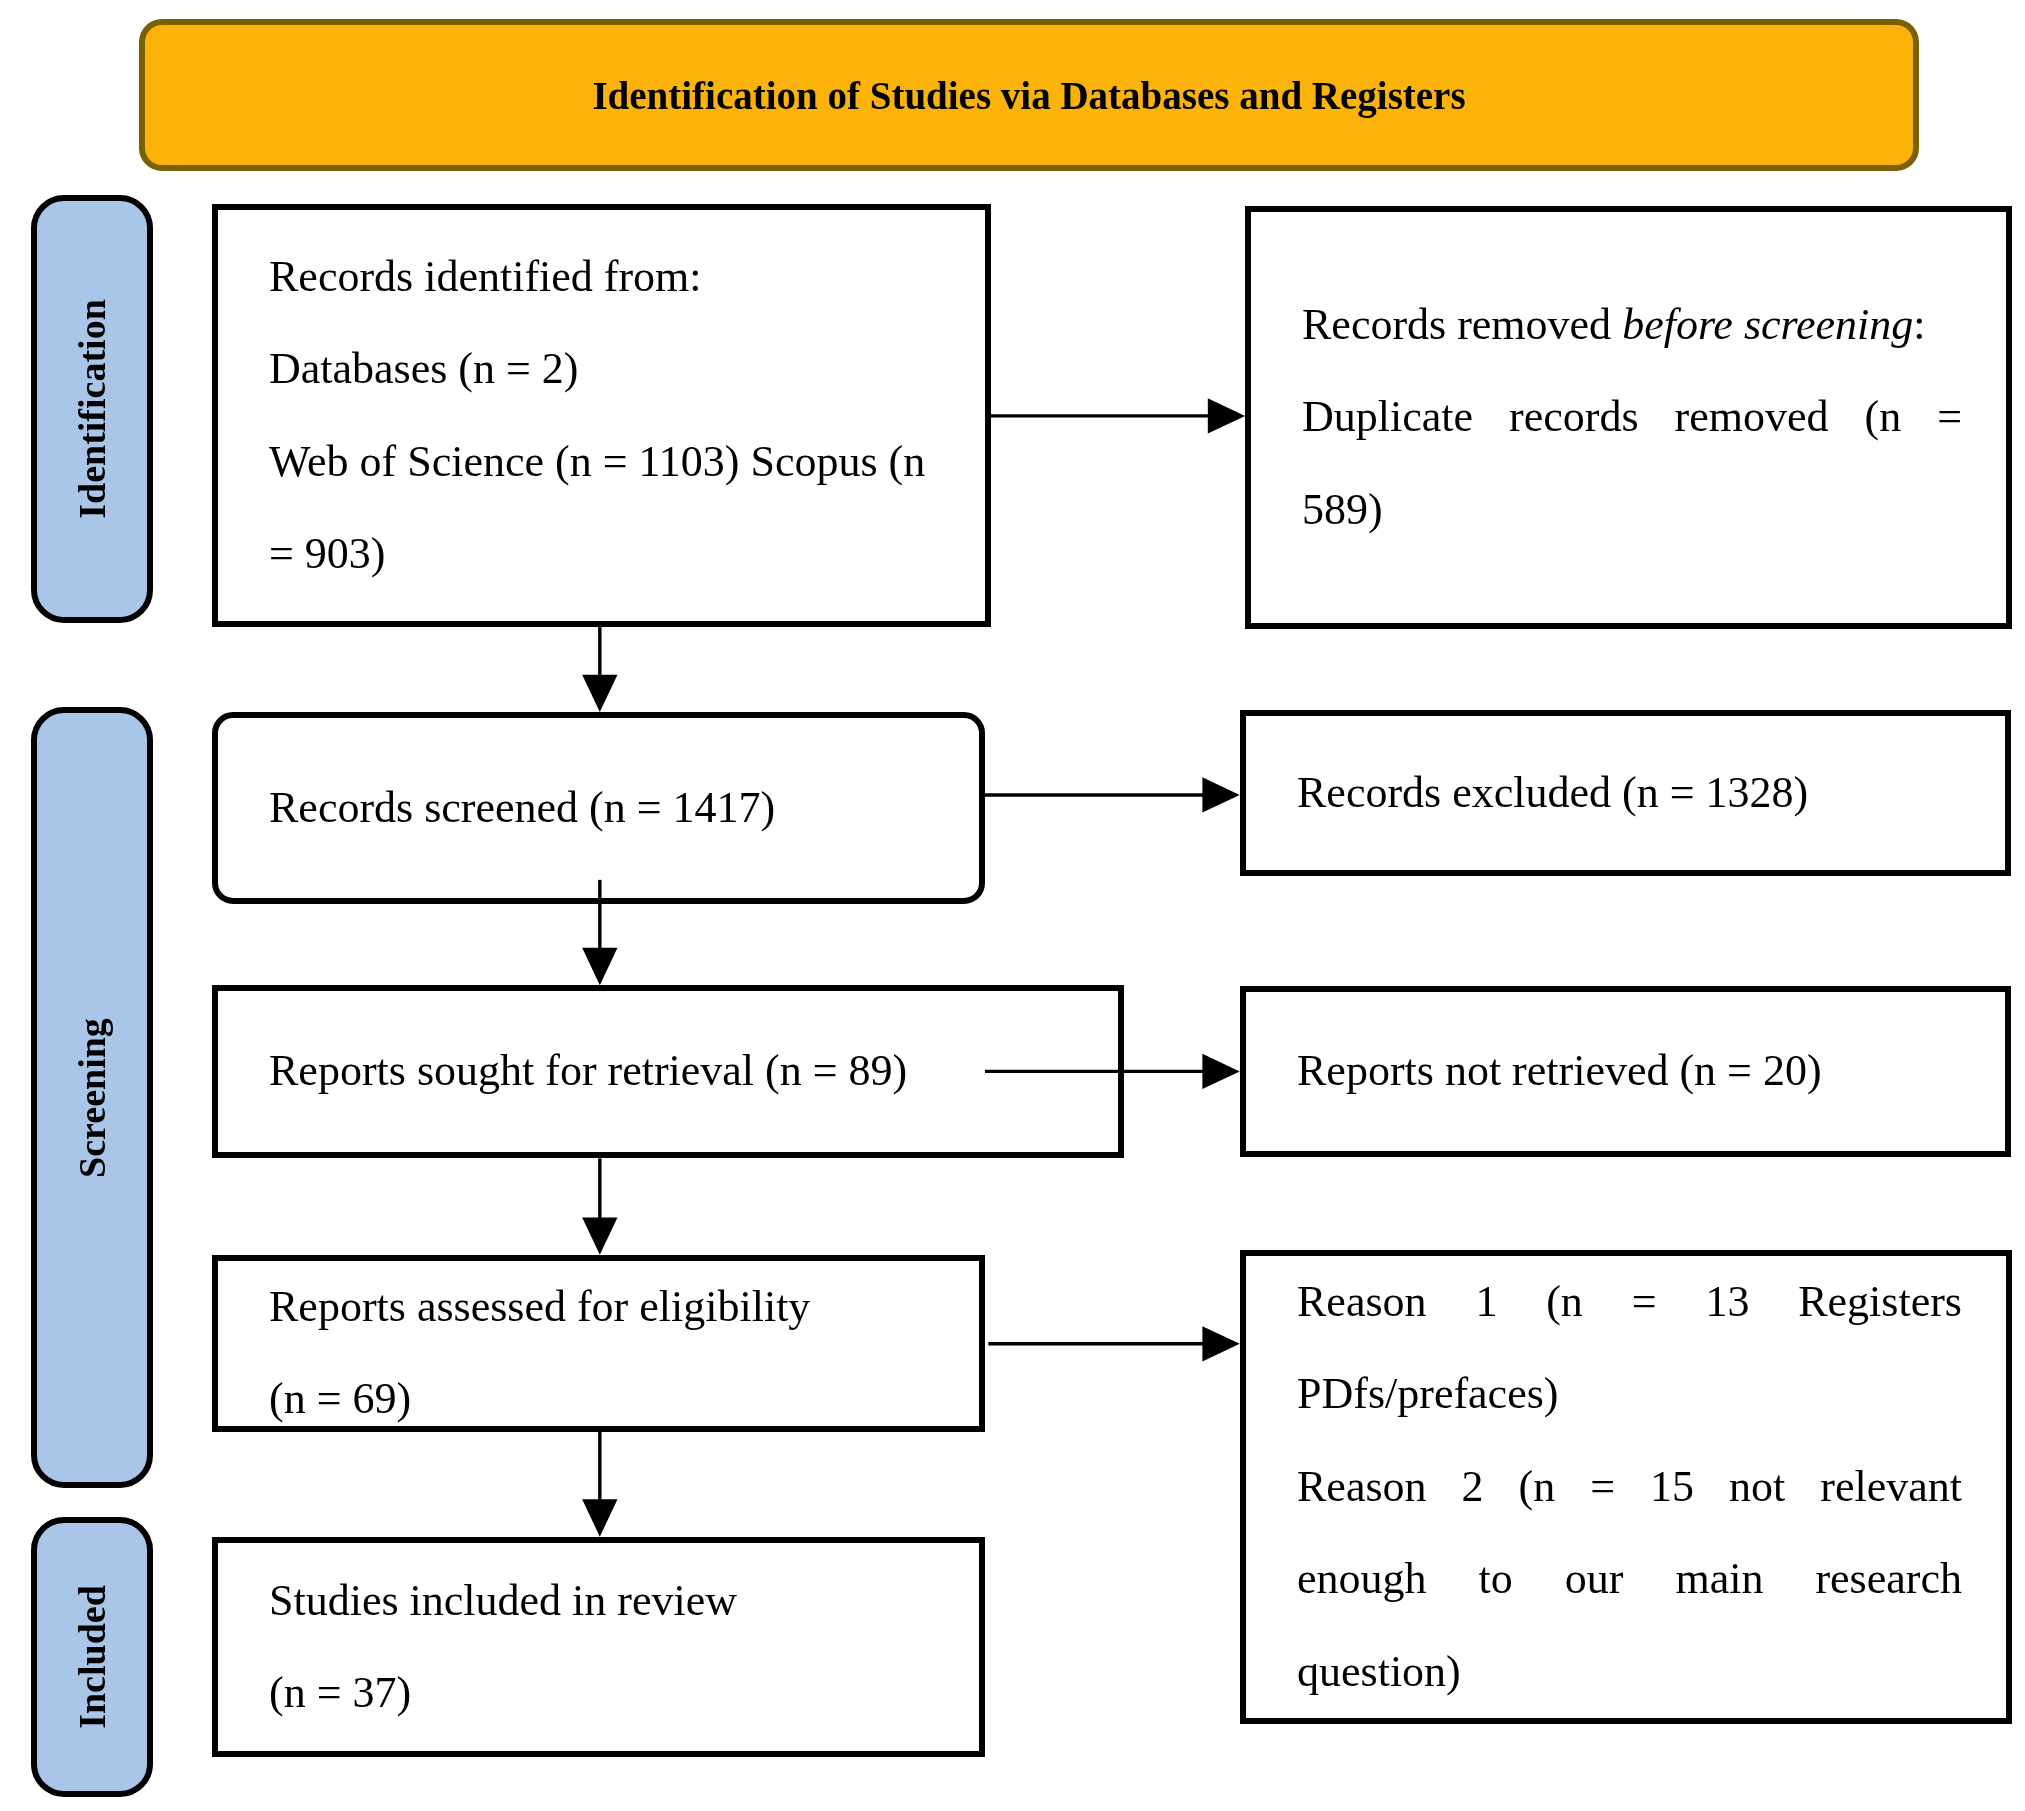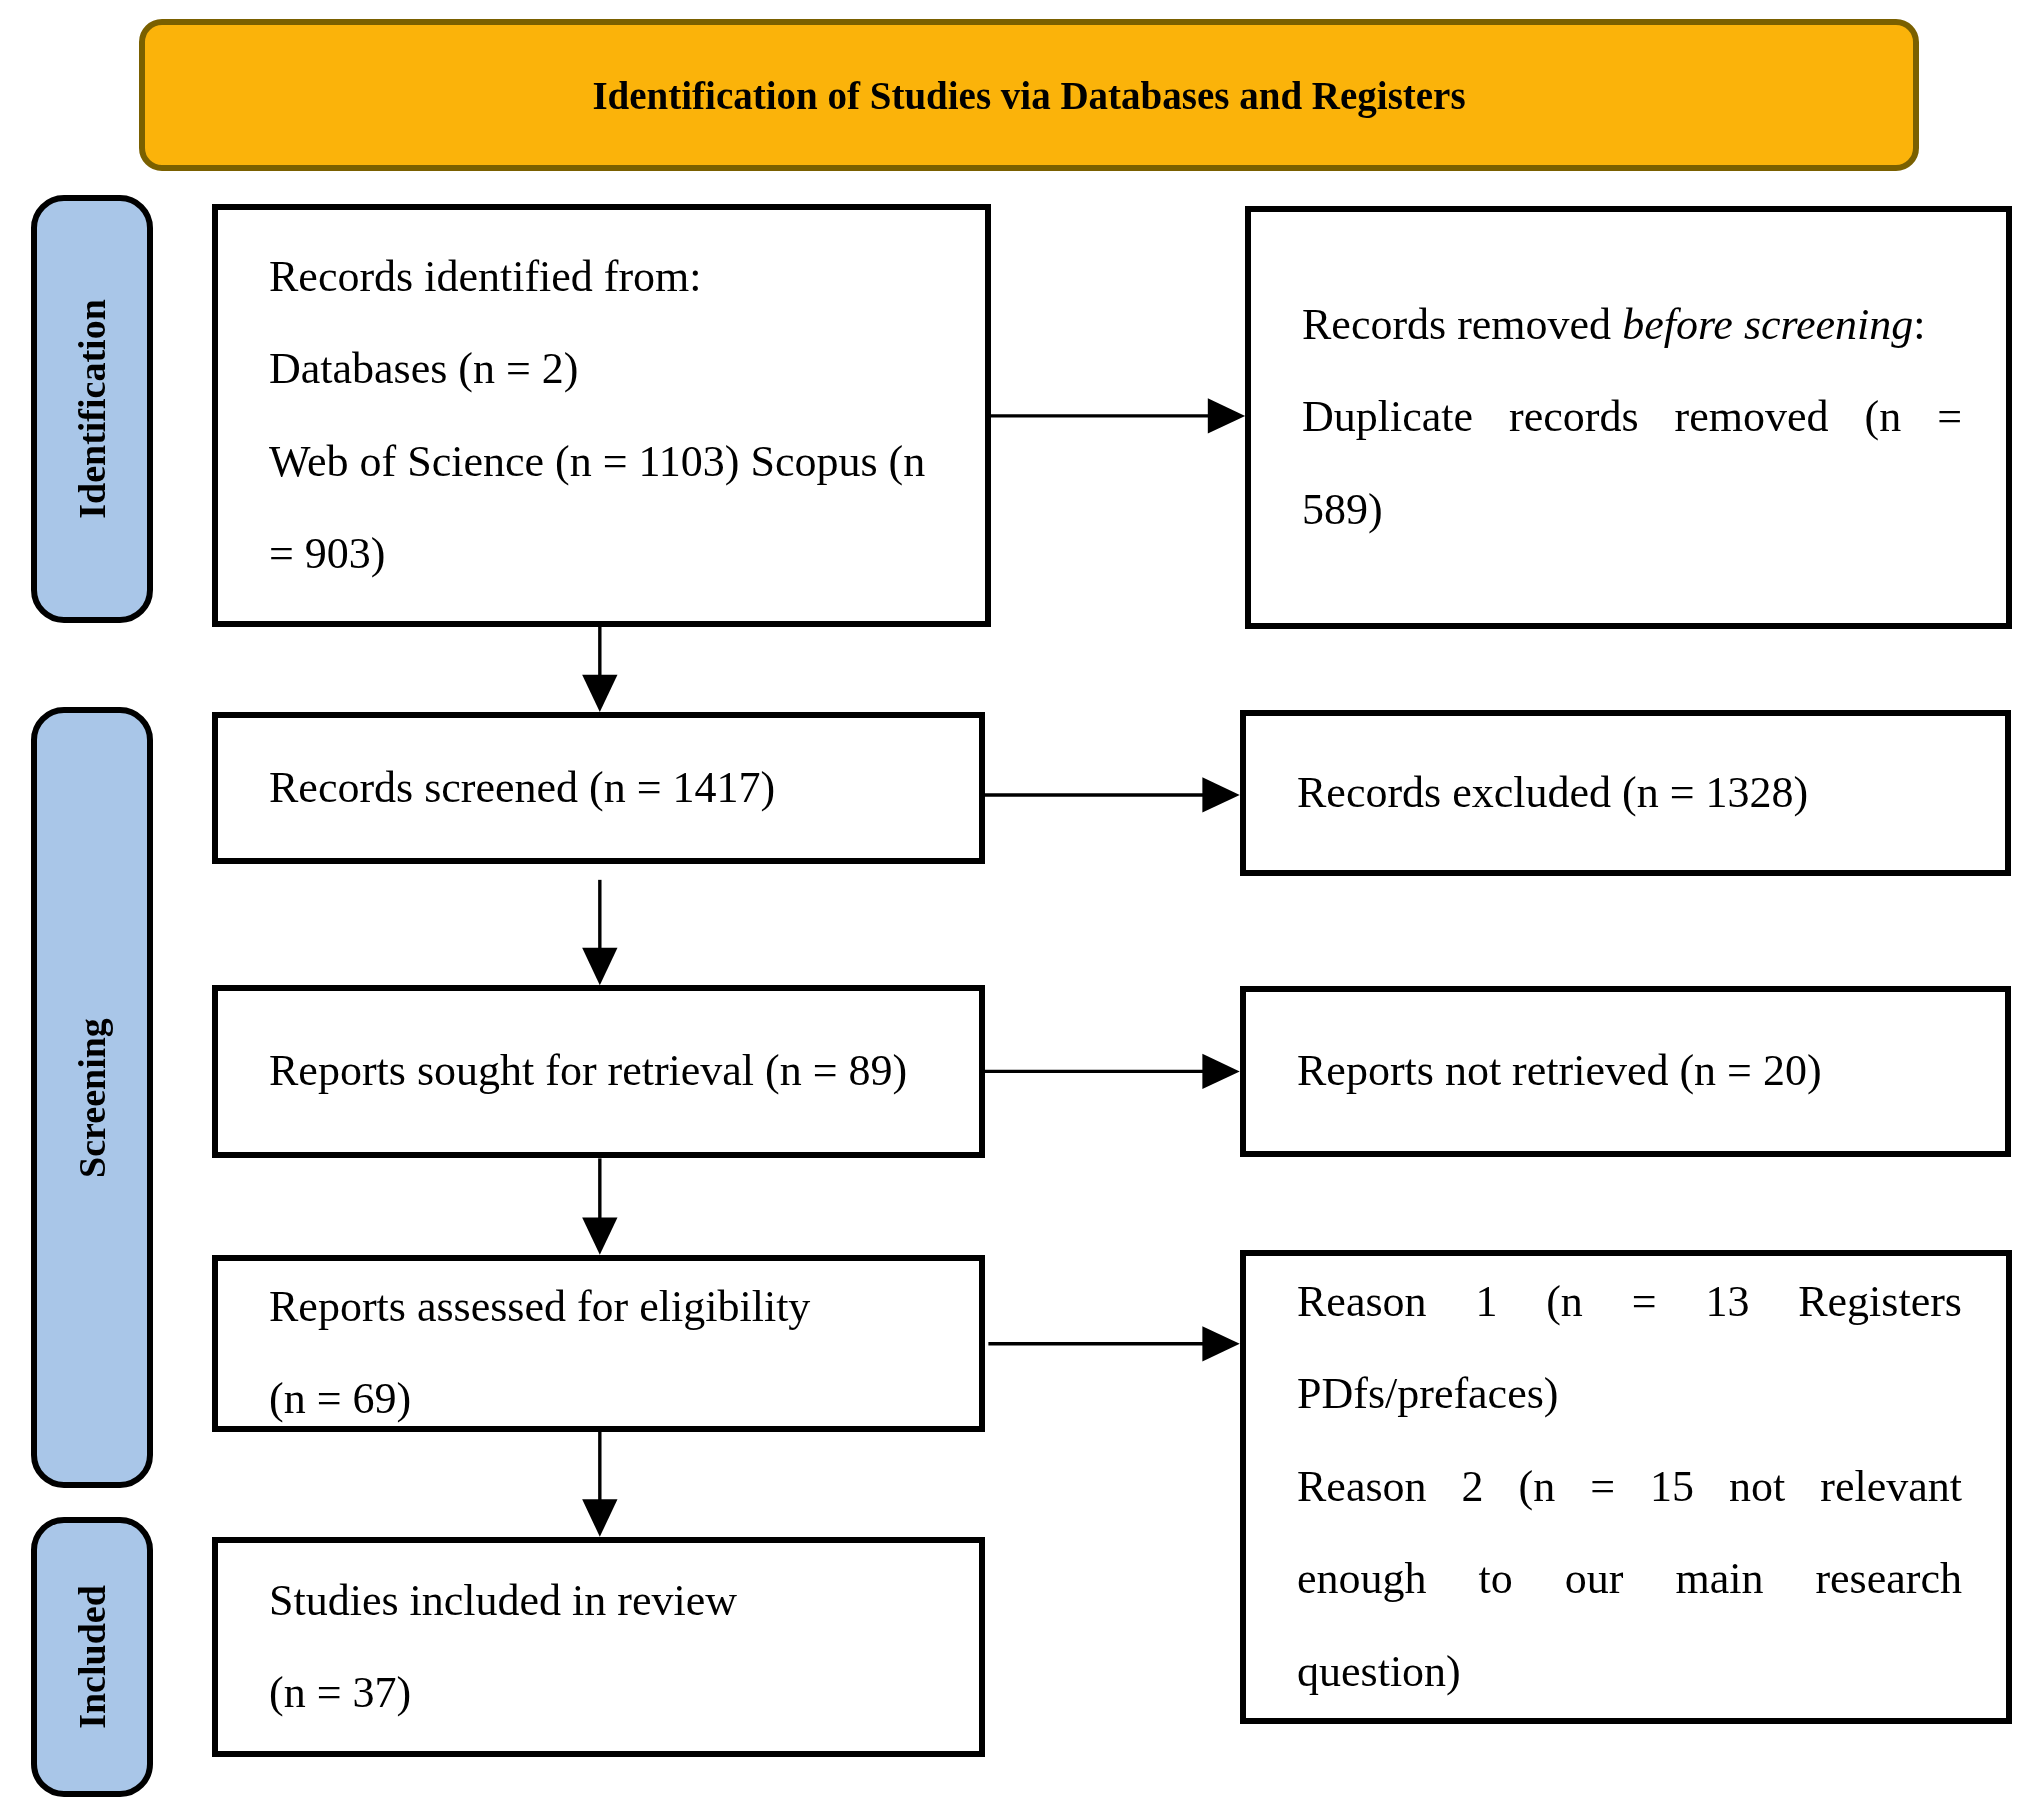--- a/index.html
+++ b/index.html
@@ -49,23 +49,23 @@
     background: #fff;
     border: 6.8px solid var(--box-border);
     display: flex; flex-direction: column; justify-content: center;
     font-size: 44px; line-height: 2.1;
     padding: 0 44px 0 51px;
   }
   .flow-box .spread { display: flex; justify-content: space-between; }
   .italic { font-style: italic; }
   .box-identified       { left: 212px;  top: 204px;  width: 779px; height: 423px; }
   .box-removed          { left: 1245px; top: 206px;  width: 767px; height: 423px; }
-  .box-screened         { left: 212px;  top: 712px; width: 773px; height: 152px; }
+  .box-screened         { left: 212px;  top: 712px; width: 773px; height: 192px; border-radius: 21px; }
   .box-records-excluded { left: 1240px; top: 710px; width: 771px; height: 166px; }
-  .box-sought           { left: 212px;  top: 985px; width: 773px; height: 173px; }
+  .box-sought           { left: 212px;  top: 985px; width: 912px; height: 173px; }
   .box-not-retrieved    { left: 1240px; top: 986px; width: 771px; height: 171px; }
   .box-assessed         { left: 212px;  top: 1255px; width: 773px; height: 177px; justify-content: space-between; }
   .box-reports-excluded { left: 1240px; top: 1250px; width: 772px; height: 474px; }
   .box-included-review  { left: 212px;  top: 1537px; width: 773px; height: 220px; }
   .arrow-layer {
     position: absolute; left: 0; top: 0;
     width: 2025px; height: 1812px;
     pointer-events: none;
   }
 </style>

